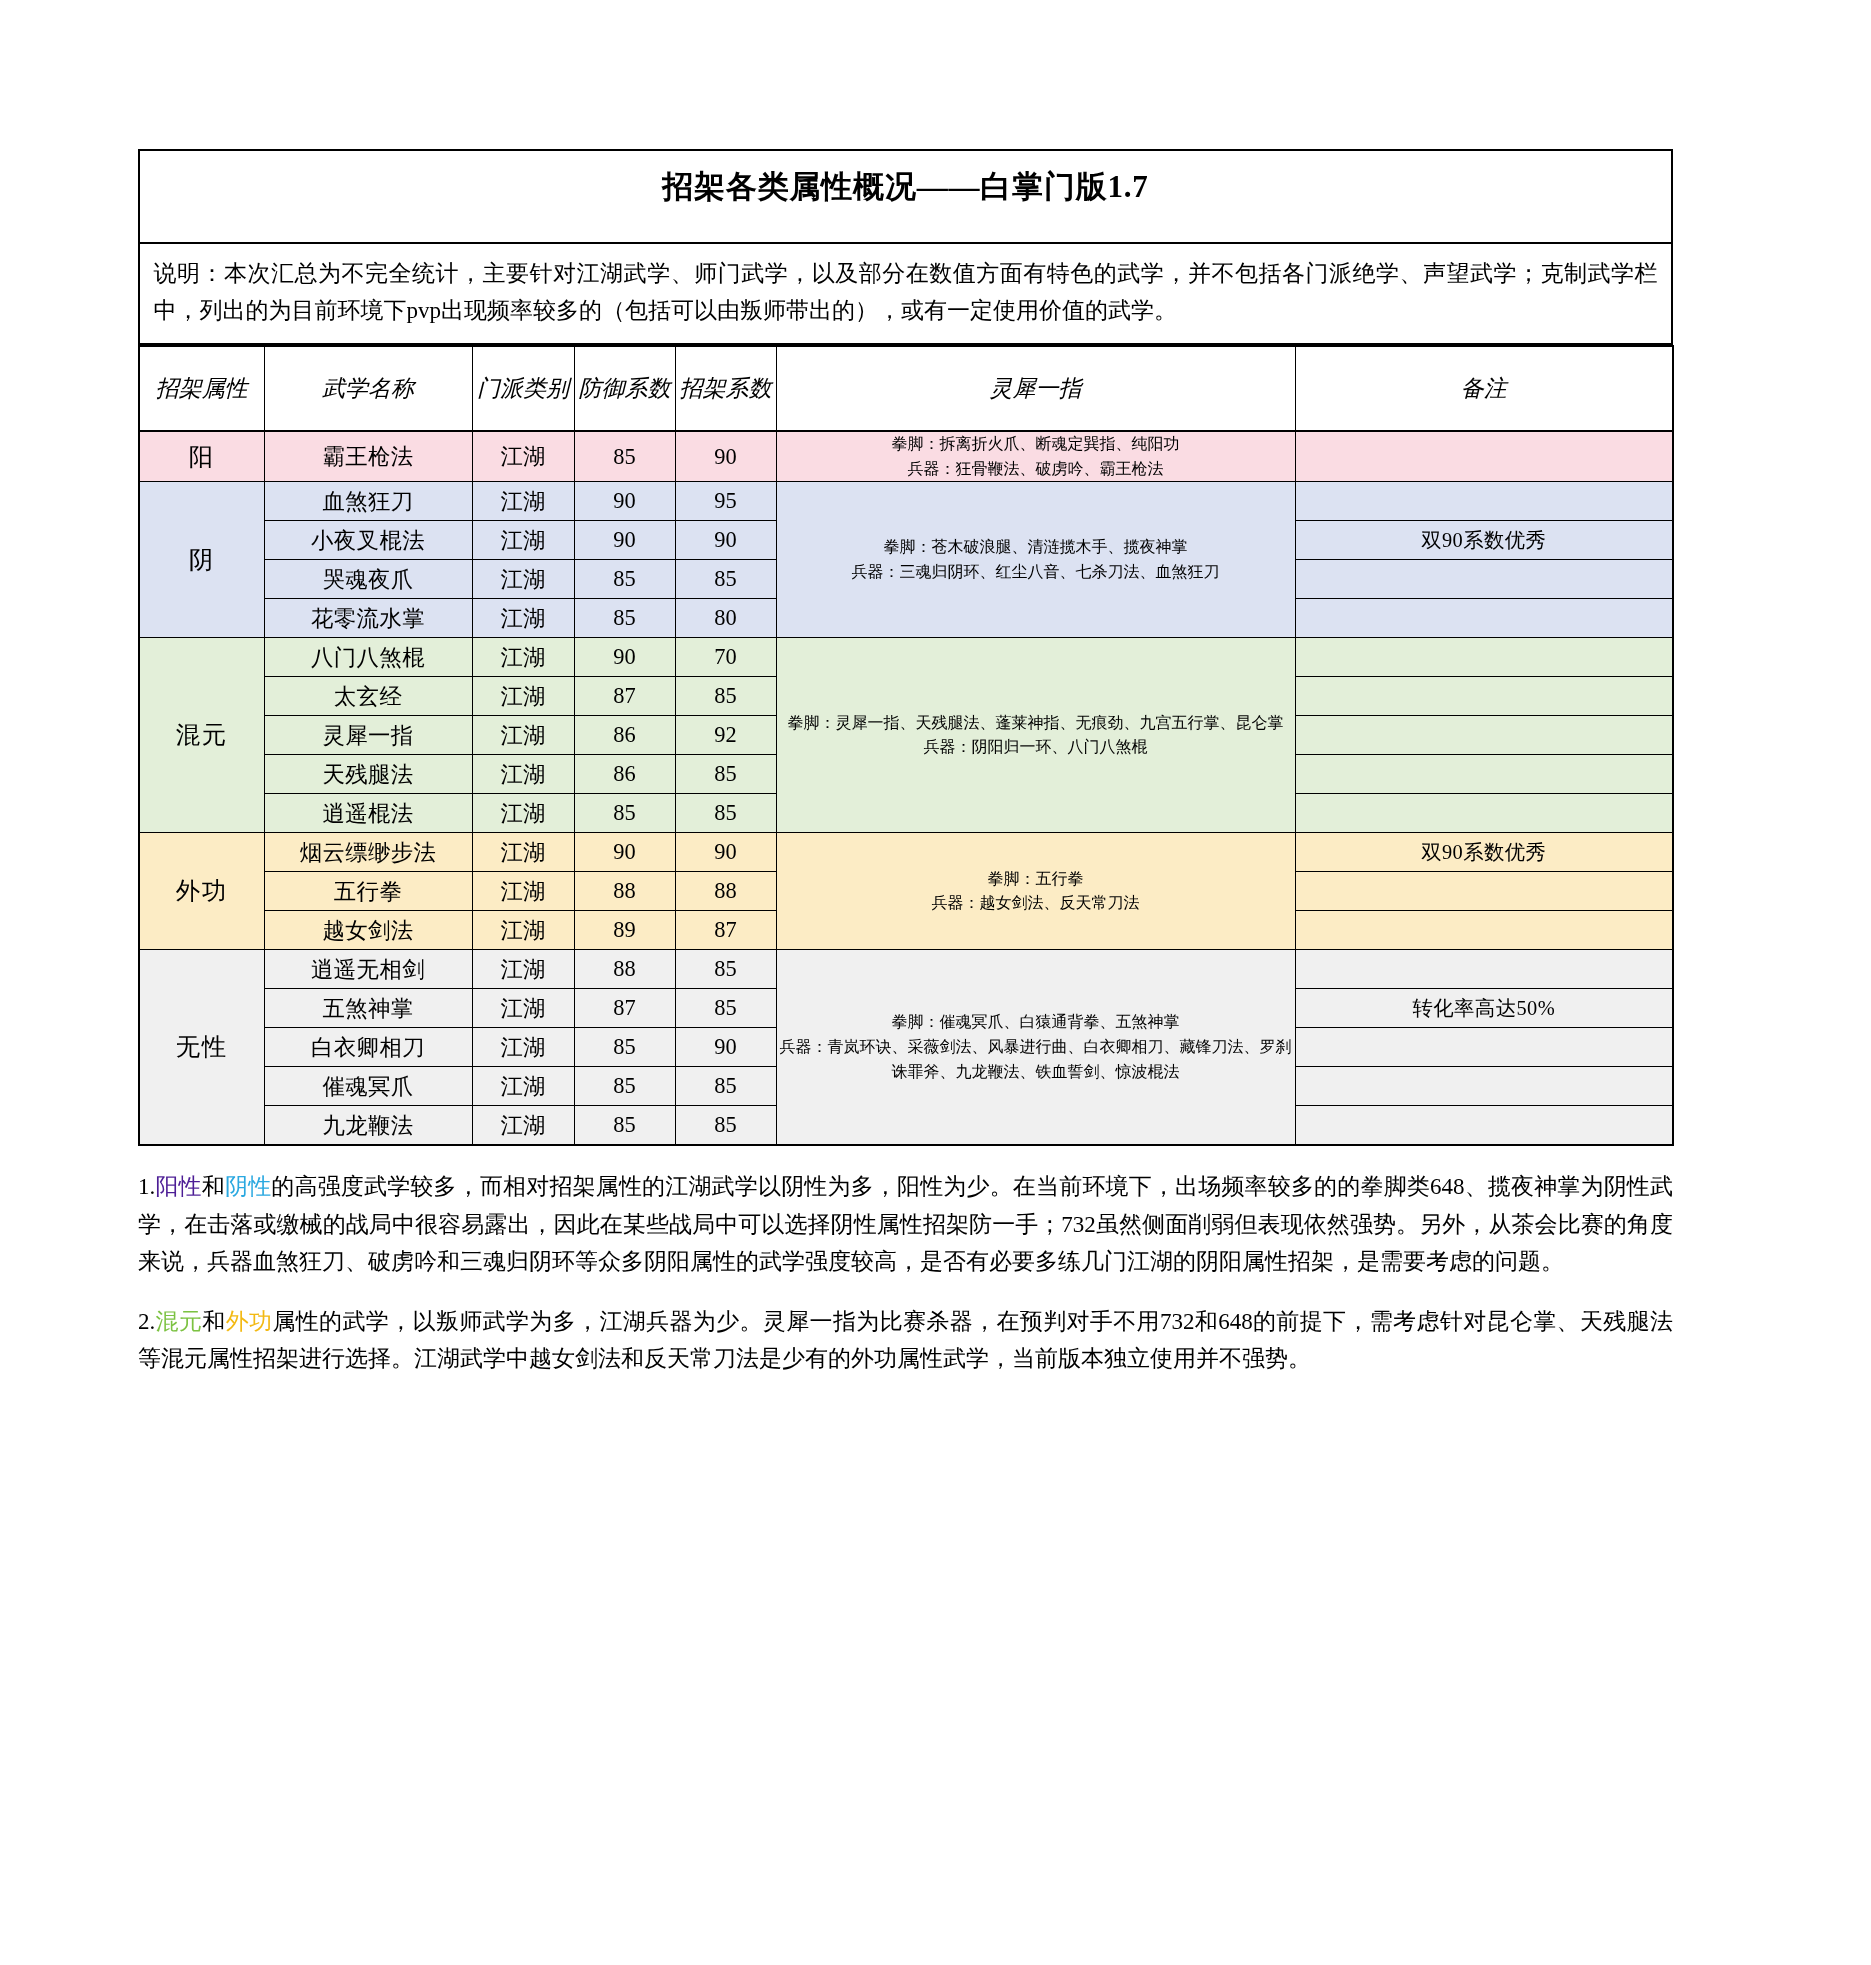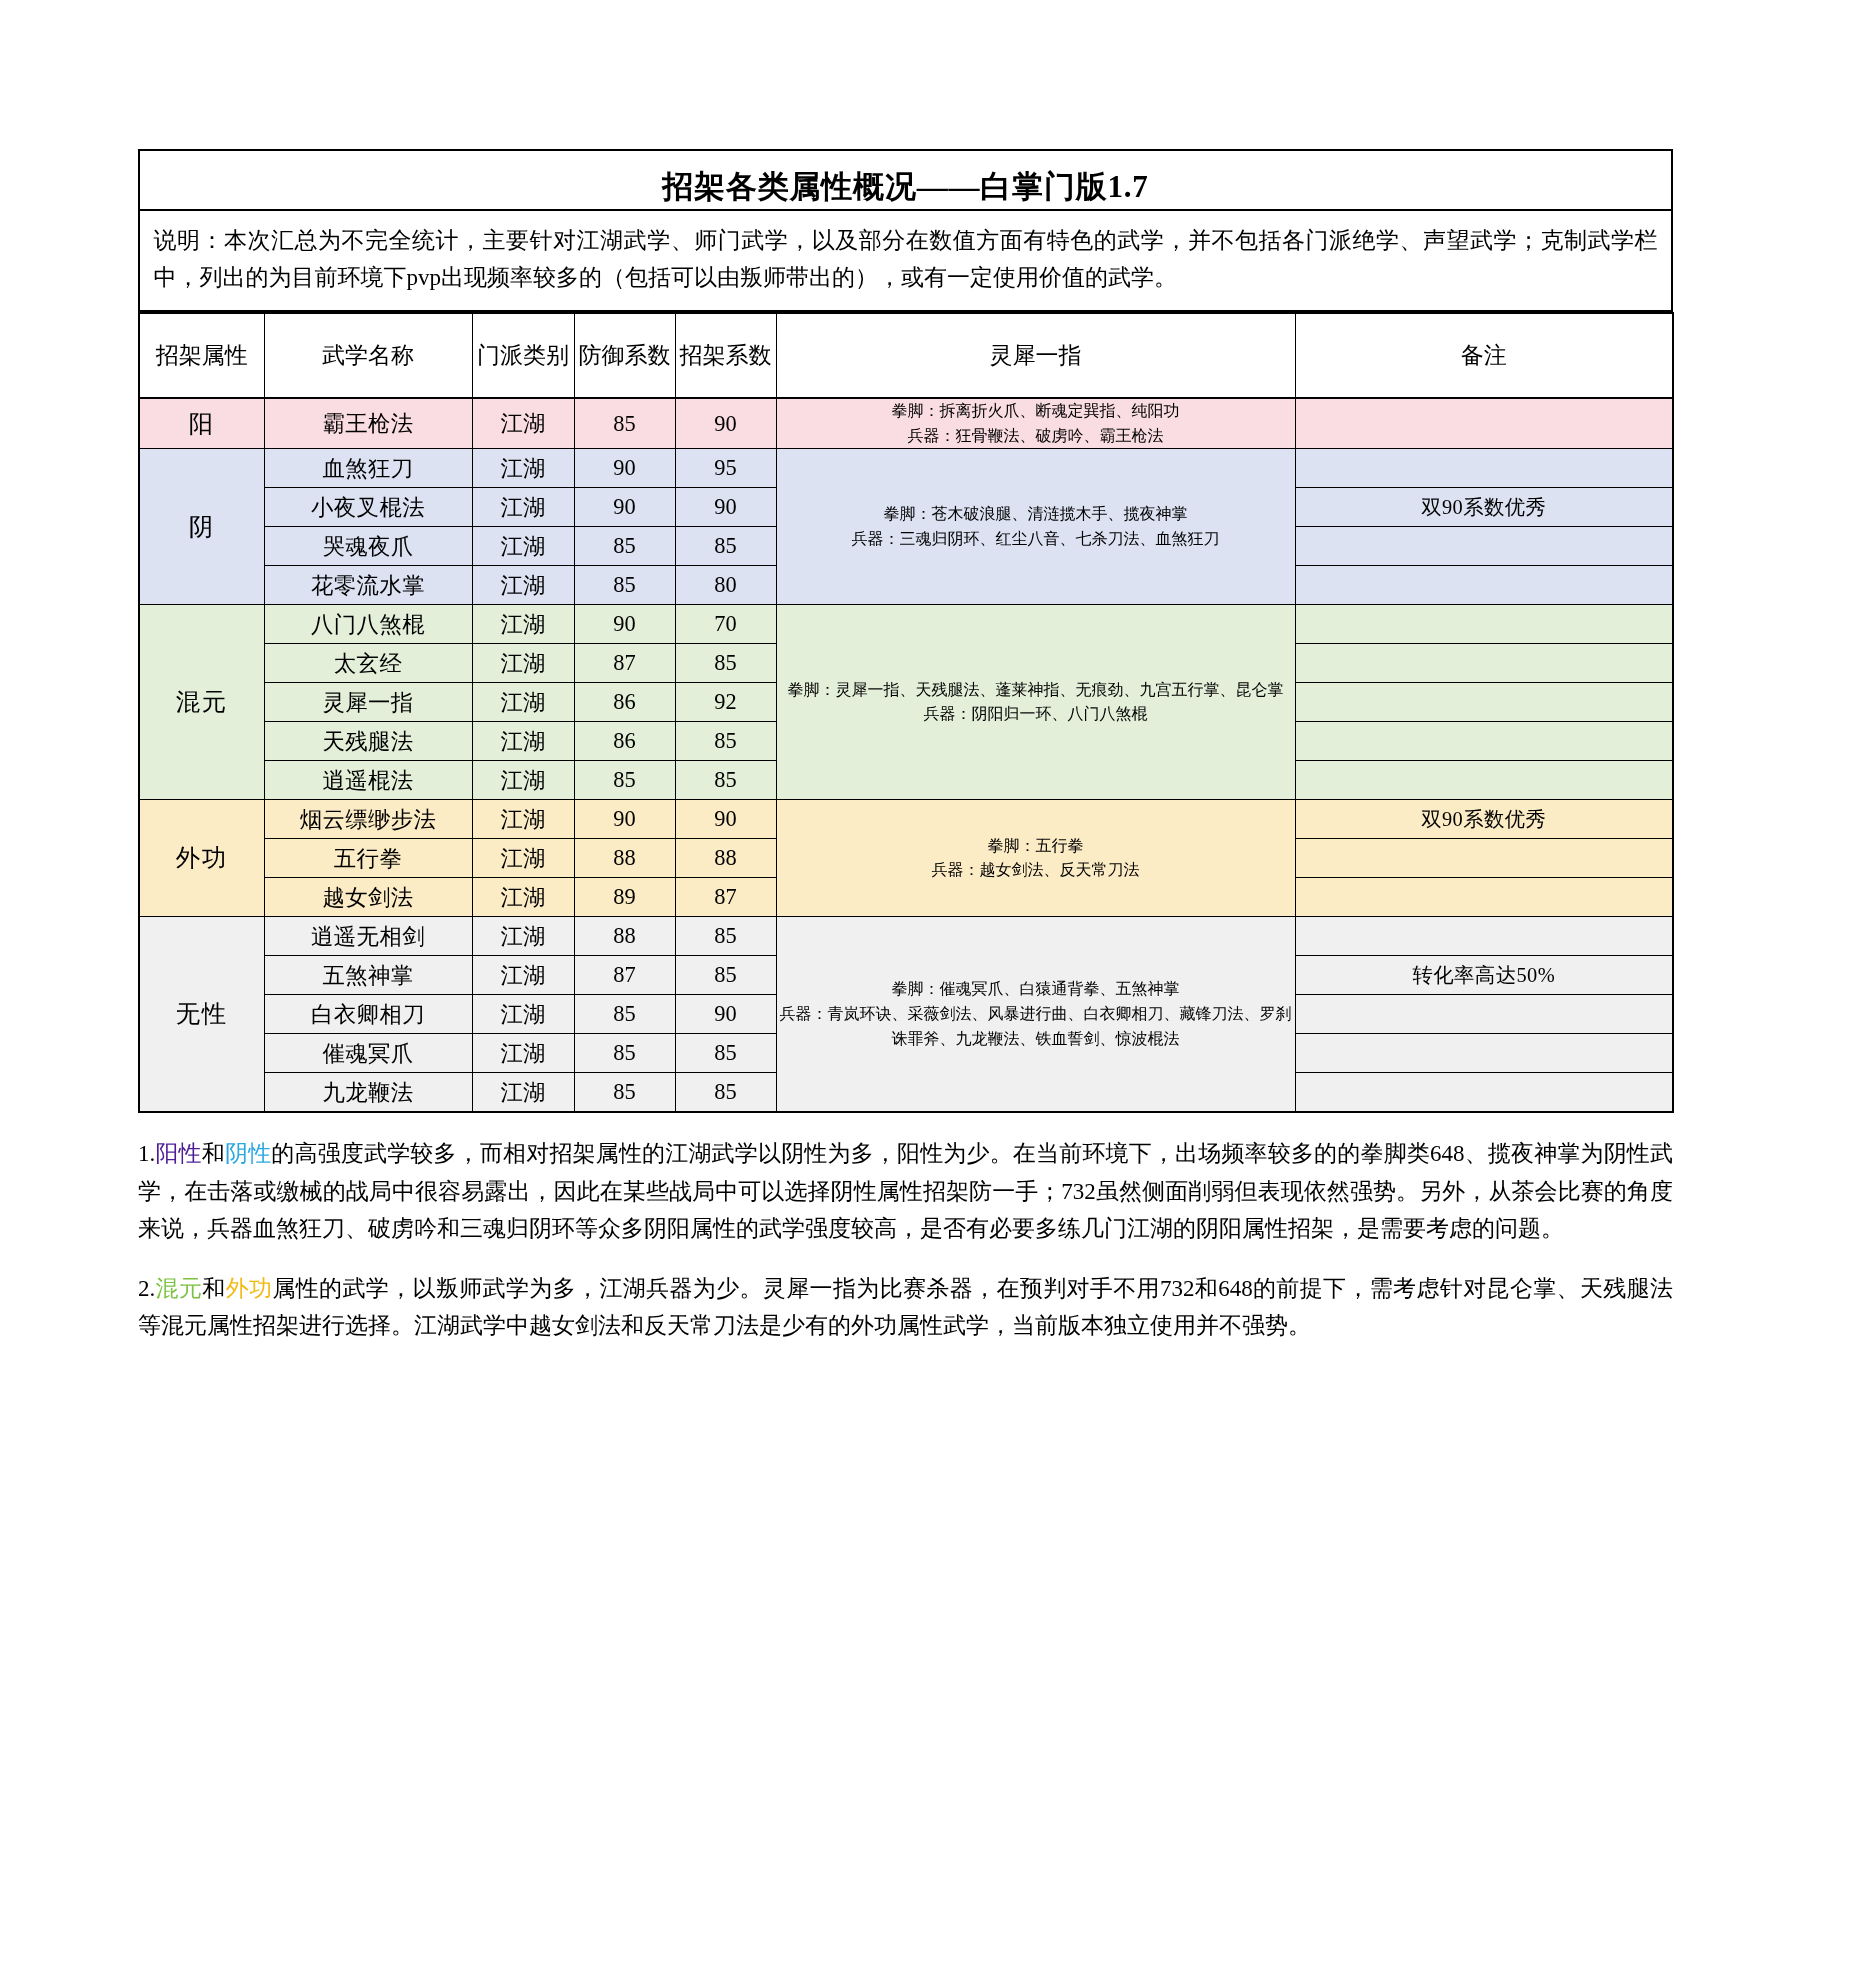--- a/index.html
+++ b/index.html
@@ -29,21 +29,21 @@
     border: 2.8px solid #000;
     border-collapse: collapse;
     width: 1535px;
     box-sizing: border-box;
   }
   .title-cell {
     border-bottom: 2.8px solid #000;
     text-align: center;
     font-size: 31px;
     font-weight: bold;
-    padding: 15px 0 1px 0;
+    padding: 15px 0 34px 0;
     letter-spacing: 0.8px;
     font-family: "Liberation Serif", "DejaVu Serif", serif;
     border-radius: 29px;
   }
   .desc-cell {
     padding: 11px 13.4px 13.4px 13.4px;
     font-size: 23px;
     line-height: 1.62;
     text-align: justify;
     text-justify: inter-ideograph;
@@ -72,20 +72,21 @@
   table.main td, table.main th {
     border: 1.6px solid #000;
     text-align: center;
     vertical-align: middle;
     font-weight: normal;
     padding: 0;
   }
   table.main thead td {
     border-top: 2.8px solid #000;
     border-bottom: 2.8px solid #000;
+    font-style: italic;
   }
   .col-attr   { width: 125px; }
   .col-name   { width: 208px; }
   .col-sect   { width: 102px; }
   .col-def    { width: 101px; }
   .col-par    { width: 101px; }
   .col-counter{ width: 519px; }
   .col-note   { width: 378px; }
 
   .hdr {

